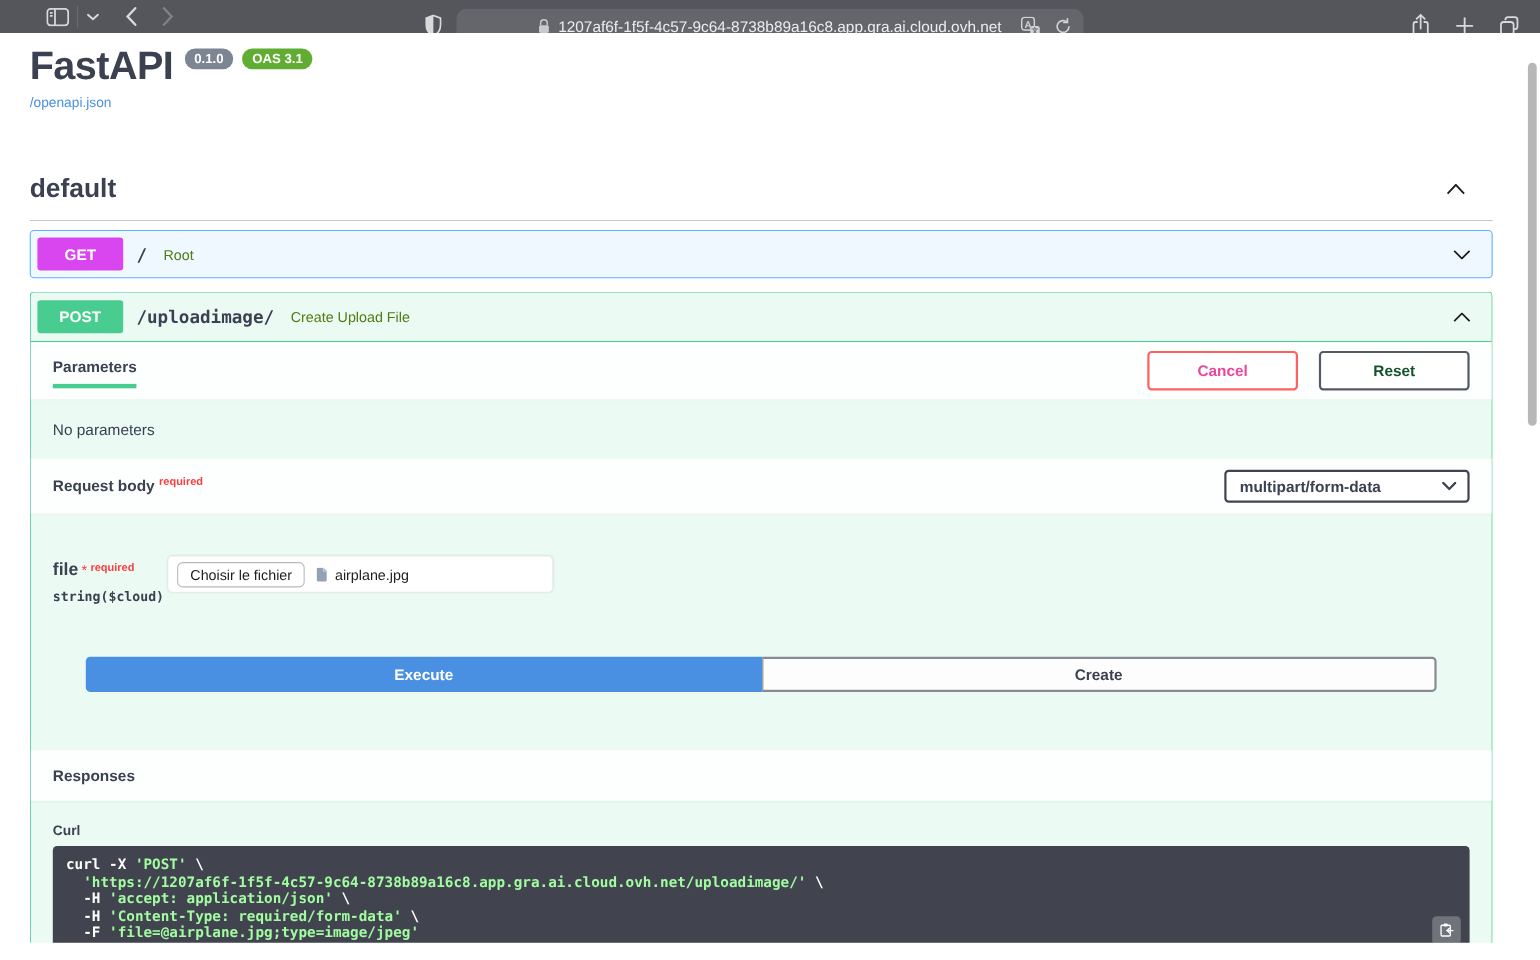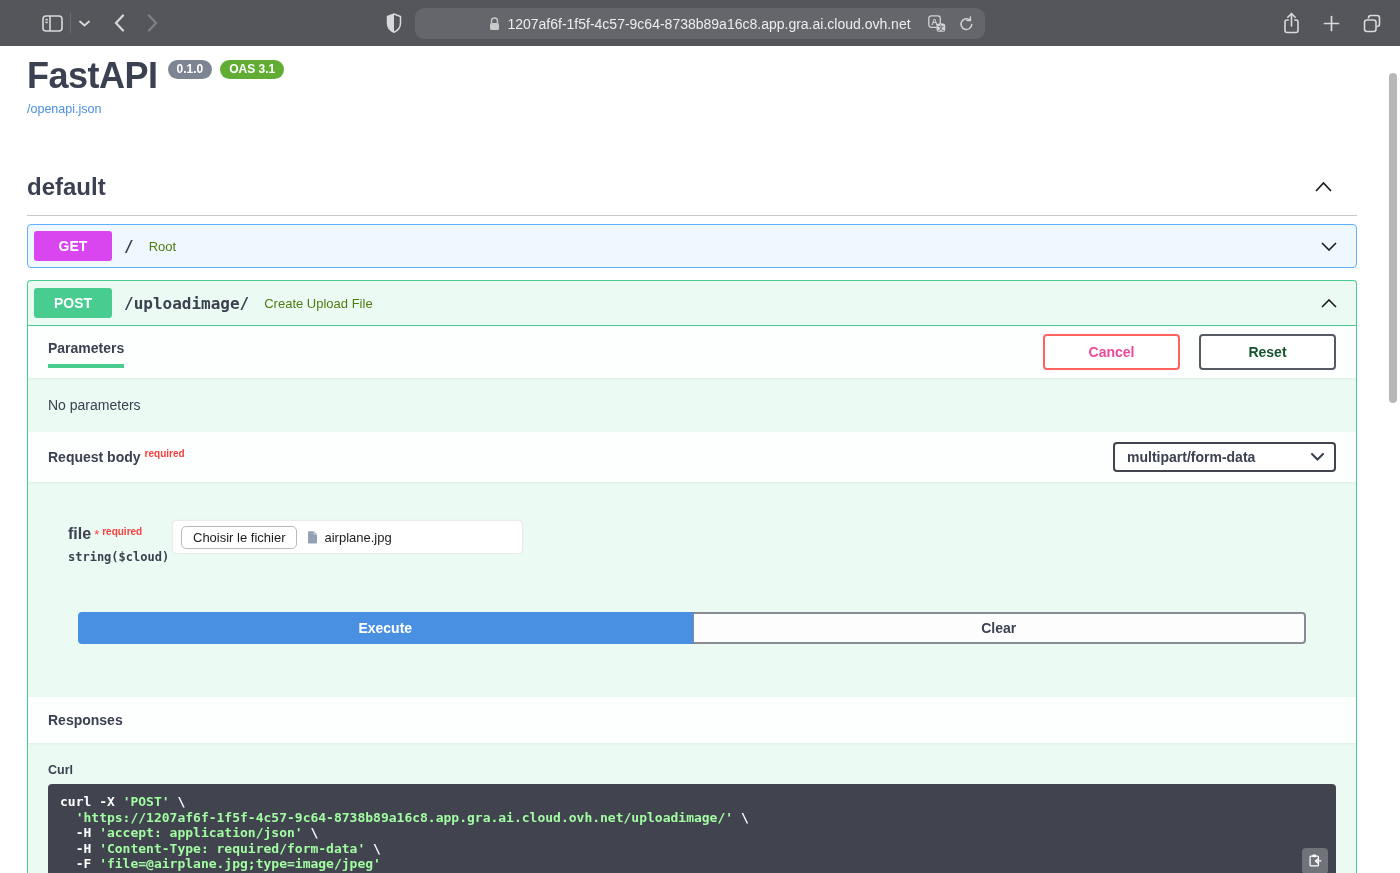--- a/index.html
+++ b/index.html
@@ -5,21 +5,21 @@
   * { box-sizing: border-box; }
   html,body { margin:0; padding:0; }
   body {
     width:1400px; height:873px; overflow:hidden;
     background:#fff;
     font-family:"Liberation Sans", sans-serif;
     color:#3b4151;
   }
   
   .toolbar {
-    height:46px; background:#54565c; position:relative;
+    height:30px; background:#54565c; position:relative;
     display:flex; align-items:center; flex-shrink:0;padding-left:22px;
   }
   .tb-left { display:flex; align-items:center; padding-left:20px; }
   .tb-icon { display:flex; align-items:center; justify-content:center; color:#d8d9db; }
   .tb-sep { width:1px; height:20px; background:#6a6c72; margin:0 8px 0 7px; }
   .tb-back { margin-right:22px; }
   .tb-fwd { color:#7e8186; }
   .tb-shield { position:absolute; left:386px; top:13px; color:#d8d9db; }
   .url-bar {
     position:absolute; left:415px; top:8px; width:570px; height:31px;
@@ -105,21 +105,21 @@
   .sup-required { color:#f93e3e; font-size:10px; font-weight:bold; position:relative; top:-5px; margin-left:4px; }
   .content-select {
     position:relative; width:223px; height:30px; background:#fff;
     border:2px solid #41444e; border-radius:4px;
     display:flex; align-items:center; padding:0 30px 0 12px;
     font-size:14px; font-weight:bold; color:#3b4151; cursor:pointer;
   }
   .content-select .sel-chev { position:absolute; right:10px; top:9px; display:flex; }
   
   .opblock-body-area { padding:38px 20px 0; }
-  .param-row { display:flex; margin-left:20px; }
+  .param-row { display:flex; }
   .param-name-col { width:104px; padding-top:5px; }
   .param-name { font-size:16px; font-weight:bold; color:#3b4151; }
   .star { color:#f93e3e; font-size:13px; margin-left:3px; }
   .param-required { color:#f93e3e; font-size:10px; font-weight:600; position:relative; top:-4px; margin-left:3px; }
   .param-type {
     font-family:"DejaVu Sans Mono","Liberation Mono",monospace;
     font-size:12px; font-weight:bold; color:#3b4151; margin-top:7px;
   }
   .file-input-box {
     background:#fff; border:1px solid rgba(0,0,0,.08); border-radius:5px;
@@ -345,21 +345,21 @@
                 <path d="M1 1.2 A1 1 0 0 1 2 0.2 h5 l3 3 v8.4 a1 1 0 0 1 -1 1 h-7 a1 1 0 0 1 -1 -1 z" fill="#93a1b4"></path>
                 <path d="M7 0.2 v3 h3" fill="none" stroke="#dfe5ec" stroke-width="0.8"></path>
               </svg>
             </span>
             <span class="file-name">airplane.jpg</span>
           </div>
         </div>
 
         <div class="execute-row">
           <button class="btn-execute">Execute</button>
-          <button class="btn-clear">Clear</button>
+          <button class="btn-clear">Create</button>
         </div>
       </div>
 
       <div class="opblock-section-header responses-header">
         <span class="responses-label">Responses</span>
       </div>
 
       <div class="curl-section">
         <div class="curl-label">Curl</div>
         <div class="curl-wrap">

